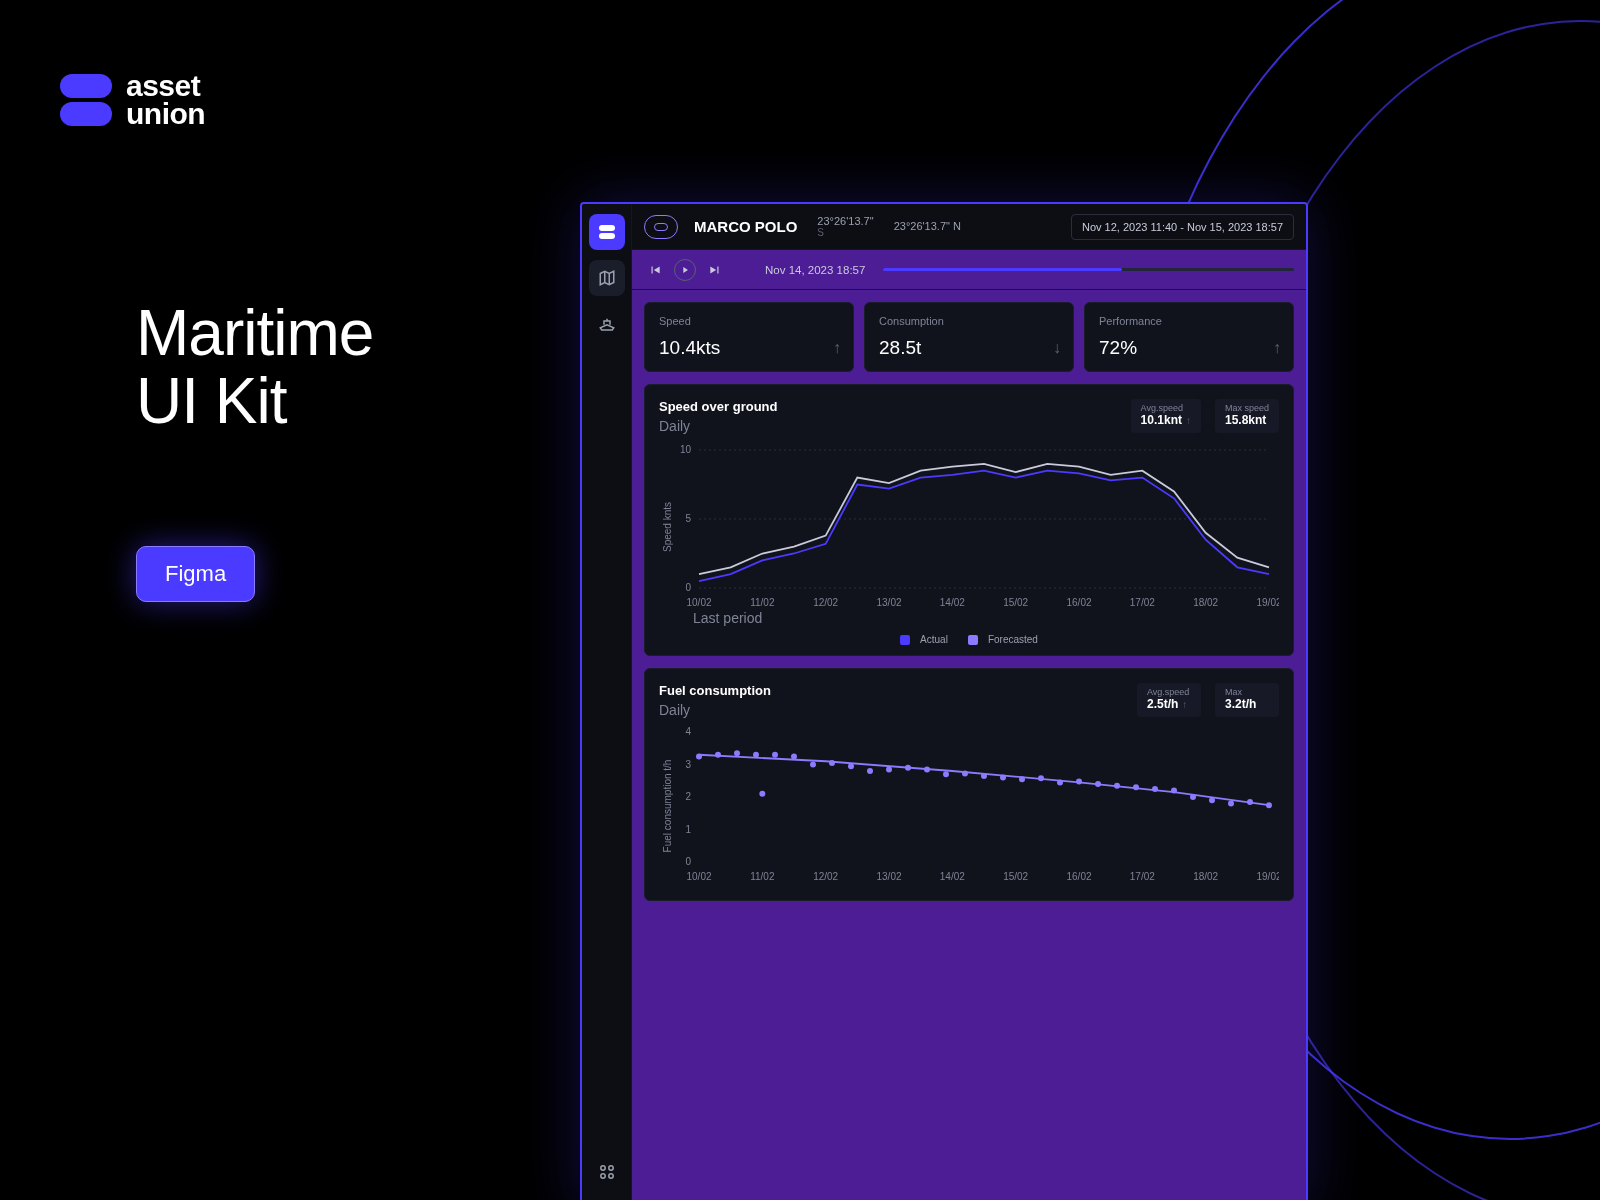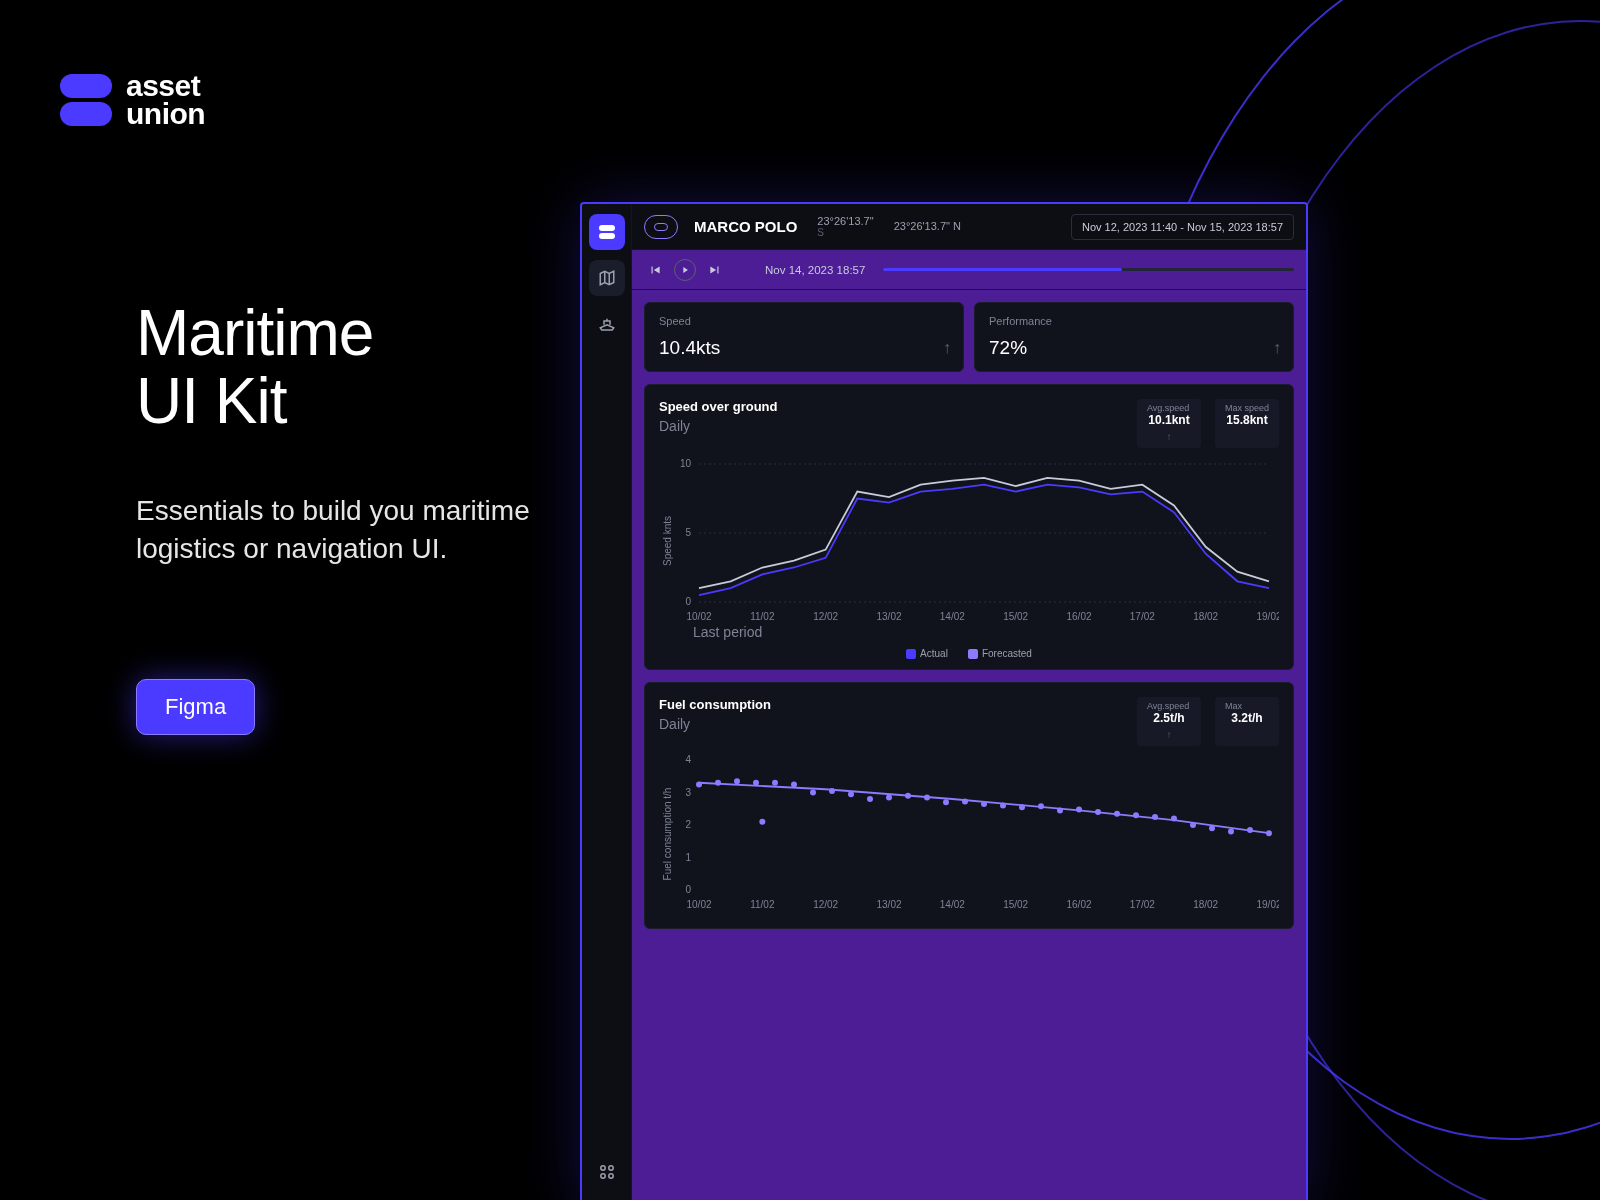--- a/index.html
+++ b/index.html
@@ -150,26 +150,26 @@
   .chart-sub { font-size: 14px; color: #7E8396; margin-top: 4px; }
   .chart-stats { margin-left: auto; display: flex; gap: 14px; }
   .stat-box {
     background: #171A26;
     border-radius: 4px;
     padding: 4px 10px 6px;
     text-align: left;
     min-width: 64px;
   }
   .stat-box .sl { font-size: 9px; color: #7E8396; }
-  .stat-box .sv { font-size: 12px; font-weight: 600; display: flex; align-items: center; gap: 4px; flex-direction: column; }
+  .stat-box .sv { font-size: 12px; font-weight: 600; display: flex; align-items: center; gap: 4px; }
   .stat-box .sv .ar { color: #5A5F72; font-size: 10px; }
 
   .chart-body { margin-top: 8px; }
   .legend { display: flex; justify-content: center; gap: 20px; margin-top: 8px; }
-  .legend-item { display: flex; align-items: center; gap: 4px; font-size: 10px; color: #9BA0B0; }
+  .legend-item { display: flex; align-items: center; gap: 10px; font-size: 10px; color: #9BA0B0; }
   .legend-sw { width: 10px; height: 10px; border-radius: 2px; }
 
   svg.chart text { fill: #7E8396; font-size: 10px; }
   svg.chart .axis { stroke: #2A2D3C; stroke-width: 1; }
 </style>
 </head>
 <body>
 
 <div class="arc arc1"></div>
 <div class="arc arc2"></div>
@@ -183,21 +183,20 @@
     <div>asset</div>
     <div>union</div>
   </div>
 </div>
 
 <div class="promo">
   <h1>
     <span>Maritime</span><br>
     <span>UI Kit</span>
   </h1>
-  <p>Essentials to build you maritime logistics or navigation UI.</p>
   <button class="figma-btn">Figma</button>
 </div>
 
 <div class="app">
   <div class="sidebar">
     <div class="sb-item active">
       <svg width="18" height="18" viewBox="0 0 18 18">
           <rect x="1" y="2" width="16" height="6" rx="3" fill="#fff"></rect>
           <rect x="1" y="10" width="16" height="6" rx="3" fill="#fff"></rect>
         </svg>
@@ -263,20 +262,25 @@
       <div class="play-track">
         <div class="fill"></div>
       </div>
     </div>
 
     <div class="metrics">
       <div class="metric">
         <div class="label">Speed</div>
         <div class="value">10.4kts</div>
         <div class="trend">↑</div>
+      </div>
+      <div class="metric">
+        <div class="label">Consumption</div>
+        <div class="value">28.5t</div>
+        <div class="trend">↓</div>
       </div>
       <div class="metric">
         <div class="label">Performance</div>
         <div class="value">72%</div>
         <div class="trend">↑</div>
       </div>
     </div>
 
     <div class="chart-card">
       <div class="chart-head">

